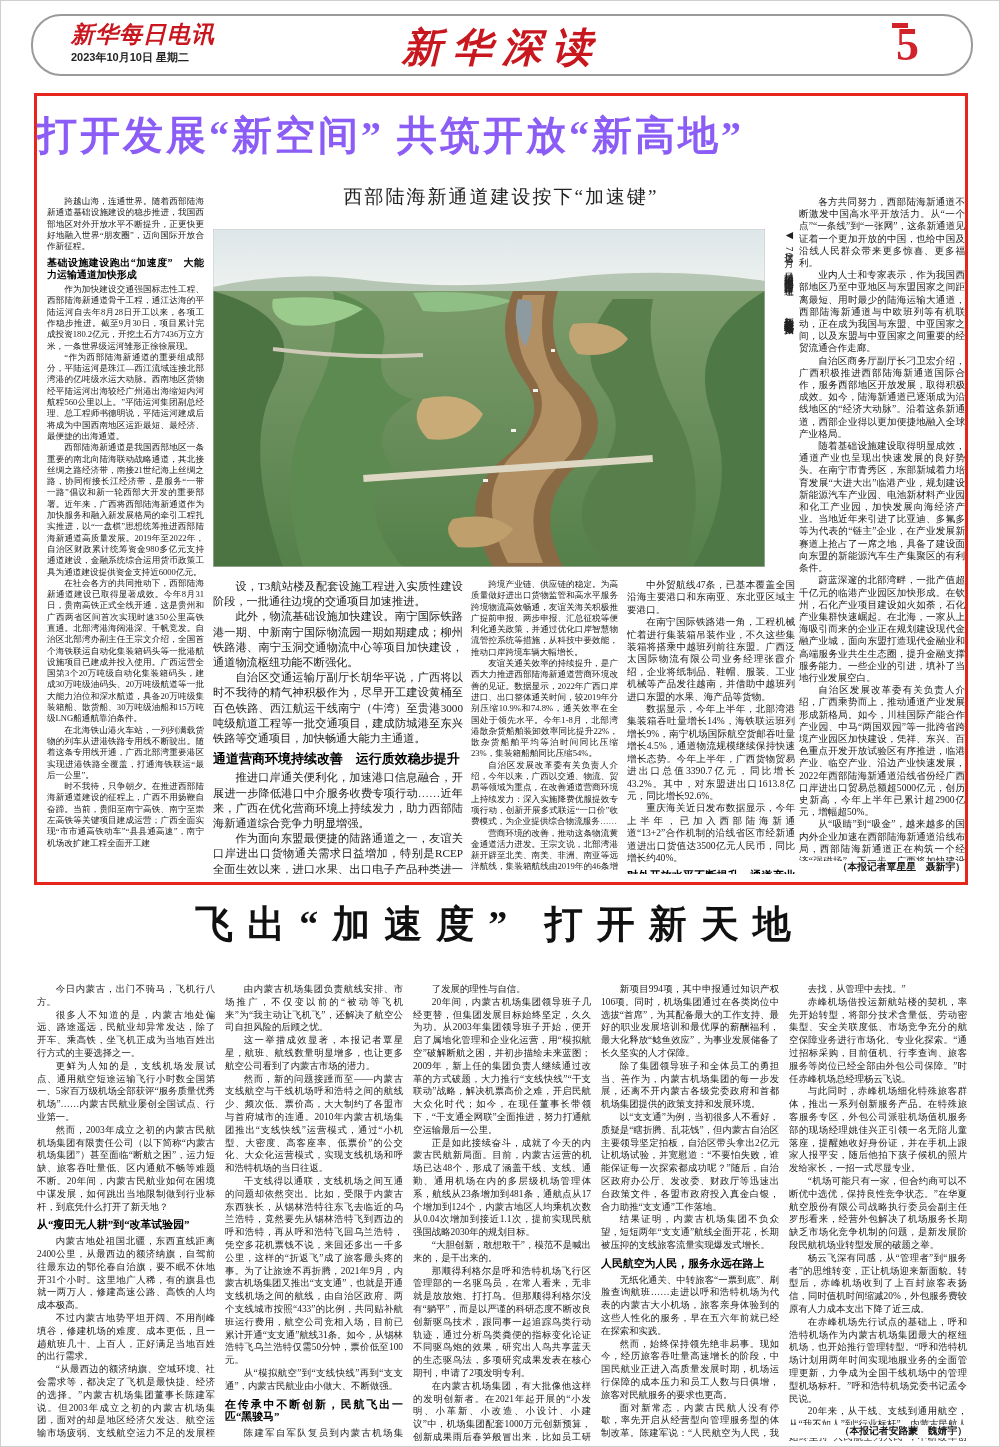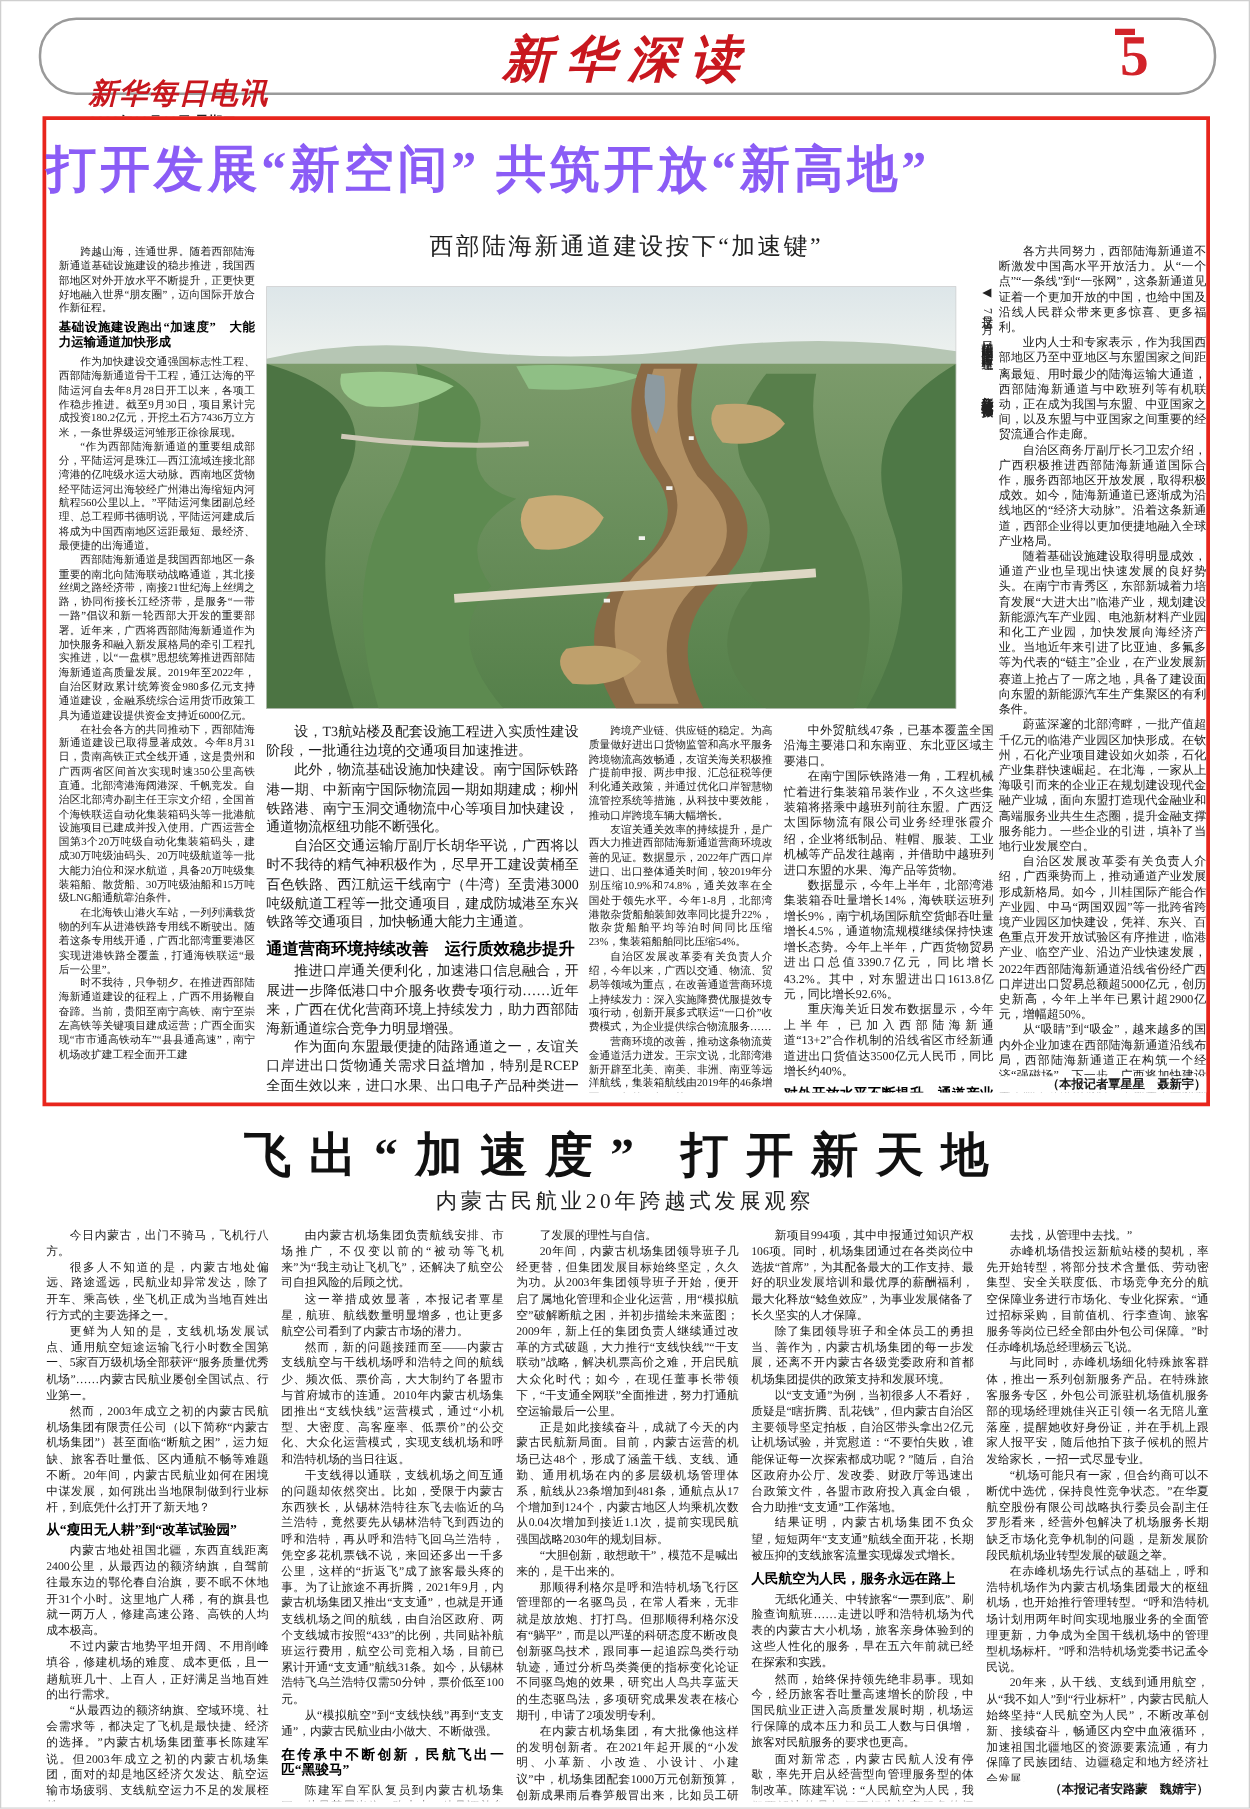--- a/index.html
+++ b/index.html
@@ -2,21 +2,21 @@
 <html><head>
 <meta charset="utf-8">
 <style>
   html,body{margin:0;padding:0;background:#e9e9e9;}
   .page{position:relative;width:1000px;height:1447px;background:#ffffff;margin:0 auto;
         border:1px solid #cfcfcf;box-sizing:border-box;overflow:hidden;
         font-family:"Liberation Serif","DejaVu Serif",serif;color:#1a1a1a;}
   
   .masthead{position:absolute;left:30px;top:13px;width:938px;height:58px;
             border:2px solid #9a9a9a;border-radius:30px;}
-  .mh-left{position:absolute;left:38px;top:6px;margin-top:40px;}
+  .mh-left{position:absolute;left:38px;top:6px;}
   .mh-logo{color:#c8171e;font-weight:900;font-size:23px;letter-spacing:1px;
            font-style:italic;line-height:1.1;display:block;}
   .mh-date{display:block;font-size:11px;font-weight:bold;color:#222;margin-top:3px;
            font-family:"Liberation Sans","DejaVu Sans",sans-serif;font-style:normal;}
   .mh-title{position:absolute;left:0;right:0;top:4px;text-align:center;color:#c8171e;
             font-weight:900;font-size:40px;letter-spacing:10px;font-style:italic;}
   .mh-page{position:absolute;right:52px;top:0px;color:#d2232a;font-weight:900;font-size:46px;
            font-family:"Liberation Serif",serif;line-height:58px;}
   .mh-page::before{content:"";position:absolute;left:-4px;top:7px;width:16px;height:5px;background:#d2232a;}
   
@@ -157,21 +157,20 @@
         <p class="bp">自治区商务厅副厅长刁卫宏介绍，广西积极推进西部陆海新通道国际合作，服务西部地区开放发展，取得积极成效。如今，陆海新通道已逐渐成为沿线地区的“经济大动脉”。沿着这条新通道，西部企业得以更加便捷地融入全球产业格局。</p>
         <p class="bp">随着基础设施建设取得明显成效，通道产业也呈现出快速发展的良好势头。在南宁市青秀区，东部新城着力培育发展“大进大出”临港产业，规划建设新能源汽车产业园、电池新材料产业园和化工产业园，加快发展向海经济产业。当地近年来引进了比亚迪、多氟多等为代表的“链主”企业，在产业发展新赛道上抢占了一席之地，具备了建设面向东盟的新能源汽车生产集聚区的有利条件。</p>
         <p class="bp">蔚蓝深邃的北部湾畔，一批产值超千亿元的临港产业园区加快形成。在钦州，石化产业项目建设如火如荼，石化产业集群快速崛起。在北海，一家从上海吸引而来的企业正在规划建设现代金融产业城，面向东盟打造现代金融业和高端服务业共生生态圈，提升金融支撑服务能力。一些企业的引进，填补了当地行业发展空白。</p>
         <p class="bp">自治区发展改革委有关负责人介绍，广西乘势而上，推动通道产业发展形成新格局。如今，川桂国际产能合作产业园、中马“两国双园”等一批跨省跨境产业园区加快建设，凭祥、东兴、百色重点开发开放试验区有序推进，临港产业、临空产业、沿边产业快速发展，2022年西部陆海新通道沿线省份经广西口岸进出口贸易总额超5000亿元，创历史新高，今年上半年已累计超2900亿元，增幅超50%。</p>
         <p class="bp">从“吸睛”到“吸金”，越来越多的国内外企业加速在西部陆海新通道沿线布局，西部陆海新通道正在构筑一个经济“强磁场”。下一步，广西将加快建设南宁临空经济示范区、中新南宁国际物流园等枢纽经济平台，推动物流业与制造业深度融合，打造新兴产业集群，加快建立完善统一的多式联运标准和规则体系，推动这条大通道的辐射带动作用进一步增强，助力高质量共建“一带一路”。</p>
       </div>
     <div class="a1-byline">（本报记者覃星星　聂新宇）</div>
   </div>
 
   <div class="a2-headline">飞出“加速度” 打开新天地</div>
-  <div class="a2-subtitle">内蒙古民航业20年跨越式发展观察</div>
 
   <div class="colbox a2-col a2-c1">
       <p class="bp">今日内蒙古，出门不骑马，飞机行八方。</p>
       <p class="bp">很多人不知道的是，内蒙古地处偏远、路途遥远，民航业却异常发达，除了开车、乘高铁，坐飞机正成为当地百姓出行方式的主要选择之一。</p>
       <p class="bp">更鲜为人知的是，支线机场发展试点、通用航空短途运输飞行小时数全国第一、5家百万级机场全部获评“服务质量优秀机场”……内蒙古民航业屡创全国试点、行业第一。</p>
       <p class="bp">然而，2003年成立之初的内蒙古民航机场集团有限责任公司（以下简称“内蒙古机场集团”）甚至面临“断航之困”，运力短缺、旅客吞吐量低、区内通航不畅等难题不断。20年间，内蒙古民航业如何在困境中谋发展，如何跳出当地限制做到行业标杆，到底凭什么打开了新天地？</p>
       <p class="bh">从“瘦田无人耕”到“改革试验园”</p>
       <p class="bp">内蒙古地处祖国北疆，东西直线距离2400公里，从最西边的额济纳旗，自驾前往最东边的鄂伦春自治旗，要不眠不休地开31个小时。这里地广人稀，有的旗县也就一两万人，修建高速公路、高铁的人均成本极高。</p>
       <p class="bp">不过内蒙古地势平坦开阔、不用削峰填谷，修建机场的难度、成本更低，且一趟航班几十、上百人，正好满足当地百姓的出行需求。</p>
       <p class="bp">“从最西边的额济纳旗、空域环境、社会需求等，都决定了飞机是最快捷、经济的选择。”内蒙古机场集团董事长陈建军说。但2003年成立之初的内蒙古机场集团，面对的却是地区经济欠发达、航空运输市场疲弱、支线航空运力不足的发展桎梏。</p>
@@ -202,18 +201,19 @@
       <p class="bh">人民航空为人民，服务永远在路上</p>
       <p class="bp">无纸化通关、中转旅客“一票到底”、刷脸查询航班……走进以呼和浩特机场为代表的内蒙古大小机场，旅客亲身体验到的这些人性化的服务，早在五六年前就已经在探索和实践。</p>
       <p class="bp">然而，始终保持领先绝非易事。现如今，经历旅客吞吐量高速增长的阶段，中国民航业正进入高质量发展时期，机场运行保障的成本压力和员工人数与日俱增，旅客对民航服务的要求也更高。</p>
       <p class="bp">面对新常态，内蒙古民航人没有停歇，率先开启从经营型向管理服务型的体制改革。陈建军说：“人民航空为人民，我们要解决的是如何更好为旅客服务的问题，服务的问题仅靠抓服务是不够的，破解之法要从发展中</p>
     </div>
   <div class="colbox a2-col a2-c5">
       <p class="bp">去找，从管理中去找。”</p>
       <p class="bp">赤峰机场借投运新航站楼的契机，率先开始转型，将部分技术含量低、劳动密集型、安全关联度低、市场竞争充分的航空保障业务进行市场化、专业化探索。“通过招标采购，目前值机、行李查询、旅客服务等岗位已经全部由外包公司保障。”时任赤峰机场总经理杨云飞说。</p>
       <p class="bp">与此同时，赤峰机场细化特殊旅客群体，推出一系列创新服务产品。在特殊旅客服务专区，外包公司派驻机场值机服务部的现场经理姚佳兴正引领一名无陪儿童落座，提醒她收好身份证，并在手机上跟家人报平安，随后他拍下孩子候机的照片发给家长，一招一式尽显专业。</p>
       <p class="bp">“机场可能只有一家，但合约商可以不断优中选优，保持良性竞争状态。”在华夏航空股份有限公司战略执行委员会副主任罗彤看来，经营外包解决了机场服务长期缺乏市场化竞争机制的问题，是新发展阶段民航机场业转型发展的破题之举。</p>
+      <p class="bp">杨云飞深有同感，从“管理者”到“服务者”的思维转变，正让机场迎来新面貌。转型后，赤峰机场收到了上百封旅客表扬信，同时值机时间缩减20%，外包服务费较原有人力成本支出下降了近三成。</p>
       <p class="bp">在赤峰机场先行试点的基础上，呼和浩特机场作为内蒙古机场集团最大的枢纽机场，也开始推行管理转型。“呼和浩特机场计划用两年时间实现地服业务的全面管理更新，力争成为全国干线机场中的管理型机场标杆。”呼和浩特机场党委书记孟令民说。</p>
       <p class="bp">20年来，从干线、支线到通用航空，从“我不如人”到“行业标杆”，内蒙古民航人始终坚持“人民航空为人民”，不断改革创新、接续奋斗，畅通区内空中血液循环，加速祖国北疆地区的资源要素流通，有力保障了民族团结、边疆稳定和地方经济社会发展。</p>
     </div>
   <div class="a2-byline">（本报记者安路蒙　魏婧宇）</div>
 
 </div>
 
 </body></html>

